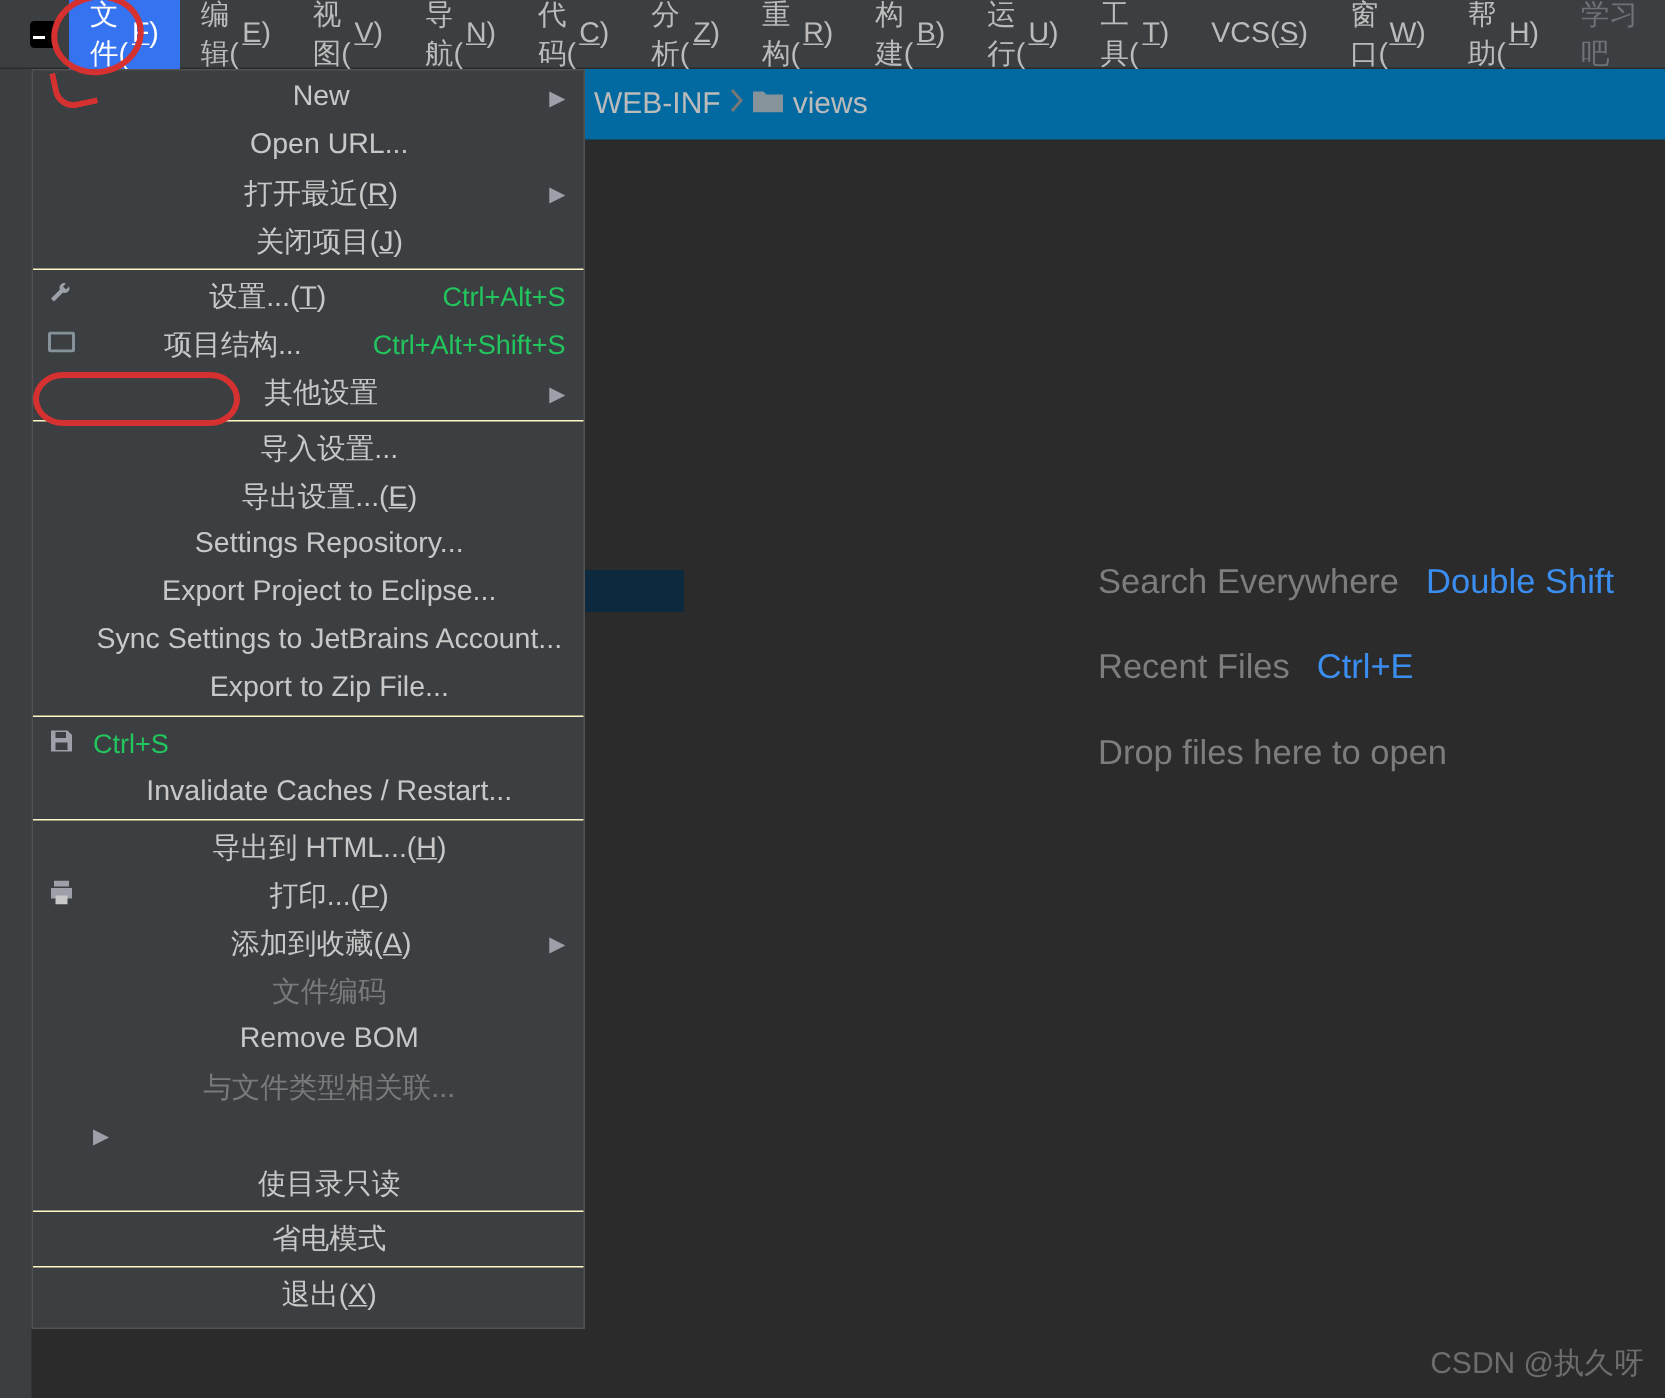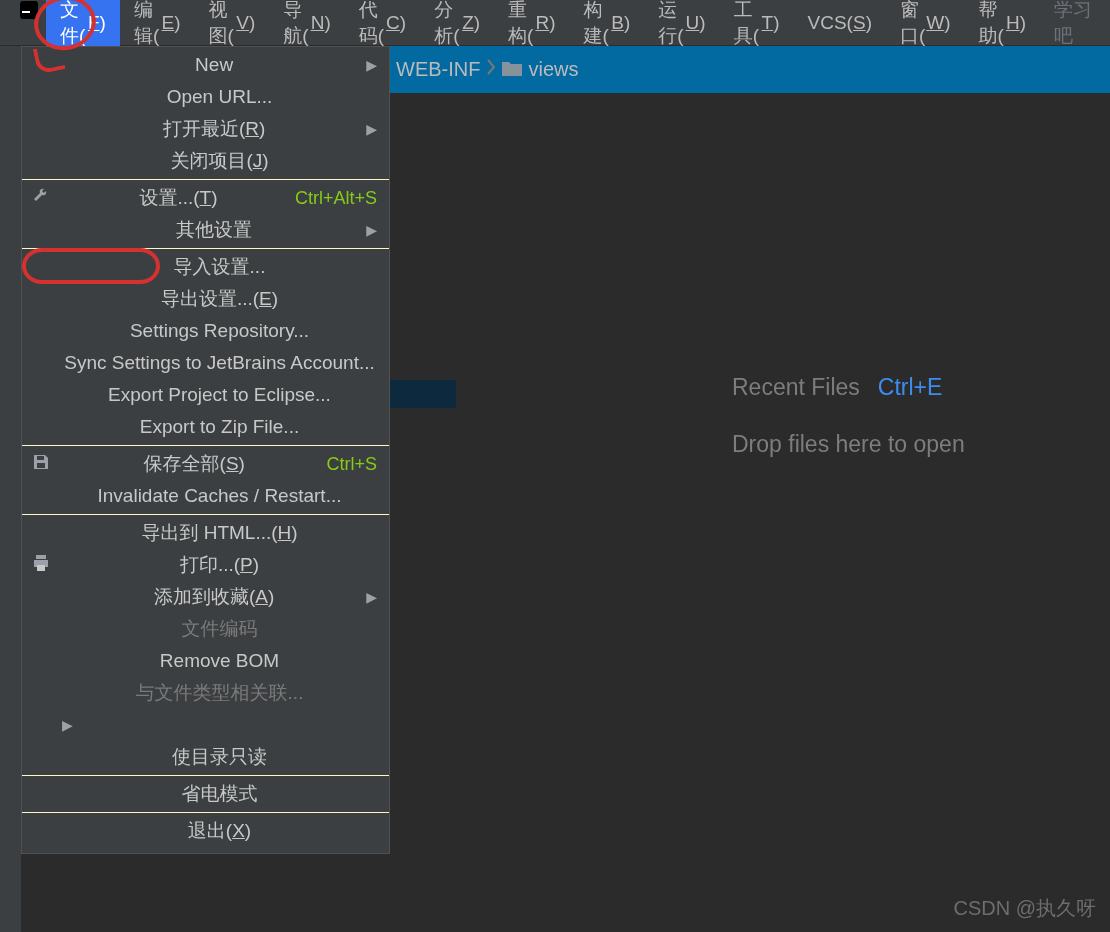--- a/index.html
+++ b/index.html
@@ -8,20 +8,21 @@
   background: #2b2b2b;
   font-family: "Segoe UI", "Microsoft YaHei", sans-serif;
   color: #bbbbbb;
   overflow: hidden;
   position: relative;
 }
 .menubar {
   display: flex;
   background: #3c3f41;
   height: 46px;
+  align-items: center;
   padding-left: 20px;
   border-bottom: 1px solid #2b2b2b;
 }
 .menubar .logo {
   width: 20px; height: 20px;
   margin-right: 8px;
   display: inline-flex; align-items: center; justify-content: center;
 }
 .menubar-item {
   padding: 0 14px;
@@ -85,21 +86,21 @@
   height: 32px;
   padding: 0 12px 0 8px;
   cursor: pointer;
 }
 .dropdown .row.disabled { color: #7a7a7a; cursor: default; }
 .dropdown .row .icon {
   width: 22px; text-align: center; margin-right: 10px;
   color: #9da0a8; font-size: 16px;
 }
 .dropdown .row .label { flex: 1; white-space: nowrap; text-align: center; }
-.dropdown .row .shortcut { color: #84cc16; font-size: 18px; text-align: center; }
+.dropdown .row .shortcut { color: #22c55e; font-size: 18px; text-align: center; }
 .dropdown .row .arrow { color: #9da0a8; font-size: 14px; }
 .editor-panel-bg {
   position: absolute;
   top: 94px; left: 390px; right: 0; bottom: 0;
   background: #2b2b2b;
 }
 .editor-tab-highlight {
   position: absolute;
   top: 380px; left: 390px; width: 66px; height: 28px;
   background: #0d293e;
@@ -227,59 +228,66 @@
     </div>
     <div class="section">
       <div class="row">
         <span class="icon"><svg width="16" height="16" viewBox="0 0 16 16">
             <path d="M13 3a3 3 0 0 1-4 4l-6 6-2-2 6-6a3 3 0 0 1 4-4l-2 2 2 2z" fill="#9da0a8"></path>
           </svg></span>
         <span class="label">设置...(<span class="mnemonic">T</span>)</span>
         <span class="shortcut">Ctrl+Alt+S</span>
       </div>
       <div class="row">
+        <span class="icon"><svg width="18" height="14" viewBox="0 0 18 14">
+            <rect x="0" y="0" width="18" height="14" rx="2" fill="#87939a"></rect>
+            <rect x="2" y="2" width="14" height="10" fill="#3c3f41"></rect>
+          </svg></span>
+        <span class="label">项目结构...</span>
+        <span class="shortcut">Ctrl+Alt+Shift+S</span>
+      </div>
+      <div class="row">
         <span class="icon"></span>
         <span class="label">其他设置</span>
         <span class="arrow">▶</span>
       </div>
     </div>
     <div class="section">
       <div class="row">
         <span class="icon"></span>
         <span class="label">导入设置...</span>
       </div>
       <div class="row">
         <span class="icon"></span>
         <span class="label">导出设置...(<span class="mnemonic">E</span>)</span>
       </div>
       <div class="row">
         <span class="icon"></span>
         <span class="label">Settings Repository...</span>
       </div>
       <div class="row">
         <span class="icon"></span>
+        <span class="label">Export Project to Eclipse...</span>
+      </div>
+      <div class="row">
+        <span class="icon"></span>
         <span class="label">Sync Settings to JetBrains Account...</span>
-      </div>
-      <div class="row">
-        <span class="icon"></span>
-        <span class="label">Export Project to Eclipse...</span>
       </div>
       <div class="row">
         <span class="icon"></span>
         <span class="label">Export to Zip File...</span>
       </div>
     </div>
     <div class="section">
       <div class="row">
         <span class="icon"><svg width="16" height="16" viewBox="0 0 16 16">
             <path d="M1 1h11l3 3v11H1z" fill="#9da0a8"></path>
             <rect x="4" y="9" width="8" height="5" fill="#3c3f41"></rect>
             <rect x="4" y="2" width="7" height="4" fill="#3c3f41"></rect>
           </svg></span>
-        <span class="label">保存全部(<span class="mnemonic">S</span>)</span>
         <span class="shortcut">Ctrl+S</span>
       </div>
       <div class="row">
         <span class="icon"></span>
         <span class="label">Invalidate Caches / Restart...</span>
       </div>
     </div>
     <div class="section">
       <div class="row">
         <span class="icon"></span>
@@ -328,20 +336,24 @@
     <div class="section">
       <div class="row">
         <span class="icon"></span>
         <span class="label">退出(<span class="mnemonic">X</span>)</span>
       </div>
     </div>
   </div>
 
 <div class="welcome" id="welcome">
     <div class="wrow">
+      <span class="label">Search Everywhere</span>
+      <span class="key">Double Shift</span>
+    </div>
+    <div class="wrow">
       <span class="label">Recent Files</span>
       <span class="key">Ctrl+E</span>
     </div>
     <div class="wrow">
       <span class="label">Drop files here to open</span>
     </div>
   </div>
 
 <div class="watermark">CSDN @执久呀</div>
 

